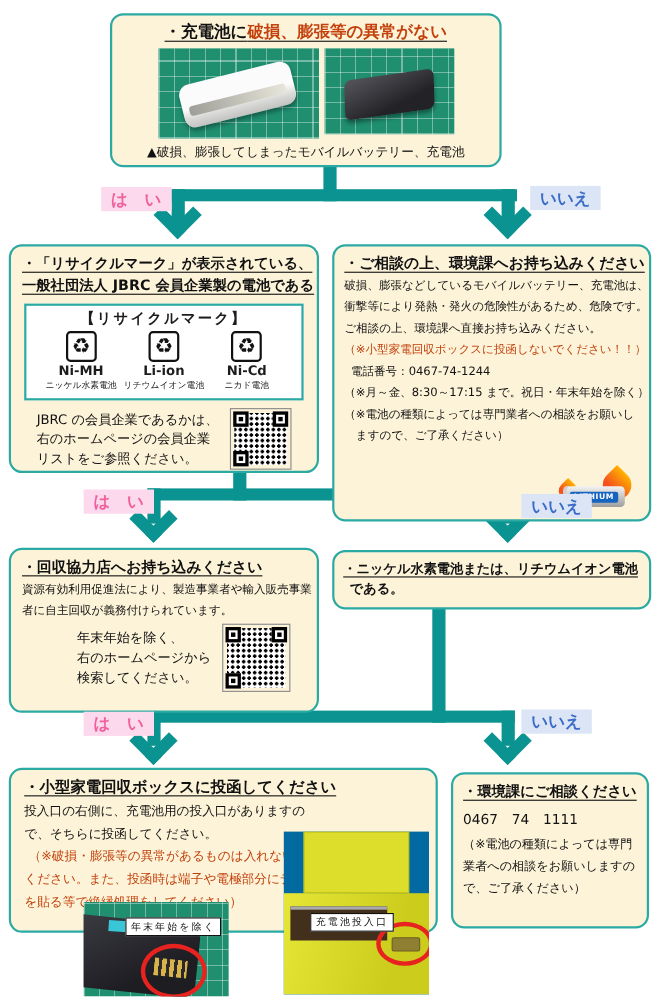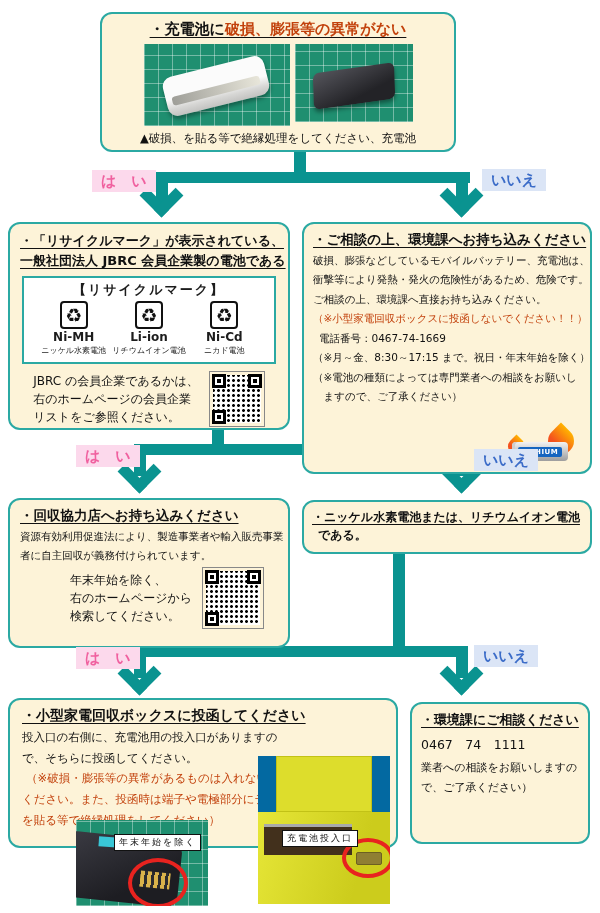--- a/index.html
+++ b/index.html
@@ -135,21 +135,21 @@
       <span class="title"><span>・充電池に</span><span class="red">破損、膨張等の異常がない</span></span>
     </div>
     <div class="photo-row">
       <div class="mat" style="width:146px;height:82px;">
         <div class="batt-white"></div>
       </div>
       <div class="mat" style="width:118px;height:78px;">
         <div class="batt-dark"></div>
       </div>
     </div>
-    <div class="caption">▲破損、を貼る等で絶縁処理をしてください、充電池</div>
+    <div class="caption">▲破損、膨張してしまったモバイルバッテリー、充電池</div>
   </div>
 
   <div class="box" style="left:8px;top:222px;width:282px;height:208px;padding:7px 10px 0;">
     <div class="title" style="font-size:13px;line-height:1.55;">・「リサイクルマーク」が表示されている、</div>
     <div class="title" style="font-size:13px;line-height:1.55;">一般社団法人 JBRC 会員企業製の電池である</div>
     <div class="inner-white">
       <div class="rc-head">【リサイクルマーク】</div>
       <div class="rc-row">
         <div class="rc-item">
           <div class="rc-ic">♻</div>
@@ -182,21 +182,21 @@
     </div>
   </div>
 
   <div class="box" style="left:302px;top:222px;width:290px;height:252px;padding:7px 9px 0;">
     <div class="title" style="font-size:13.5px;">・ご相談の上、環境課へお持ち込みください</div>
     <div style="font-size:10.5px;line-height:1.85;margin-top:2px;color:#111;">
       <div class="line">破損、膨張などしているモバイルバッテリー、充電池は、</div>
       <div class="line">衝撃等により発熱・発火の危険性があるため、危険です。</div>
       <div class="line">ご相談の上、環境課へ直接お持ち込みください。</div>
       <div class="line red">（※小型家電回収ボックスに投函しないでください！！）</div>
-      <div class="line" style="padding-left:6px;">電話番号：0467-74-1669</div>
+      <div class="line" style="padding-left:6px;">電話番号：0467-74-1244</div>
       <div class="line">（※月～金、8:30～17:15 まで。祝日・年末年始を除く）</div>
       <div class="line">（※電池の種類によっては専門業者への相談をお願いし</div>
       <div class="line">　ますので、ご了承ください）</div>
     </div>
     <div class="lith">
       <div class="flame f1"></div>
       <div class="flame f2"></div>
       <div class="cell">
           <span>LITHIUM</span>
         </div>
@@ -256,18 +256,19 @@
       </div>
       <div class="redcirc" style="left:84px;top:82px;width:44px;height:32px;"></div>
       <div class="taglabel" style="left:24px;top:74px;">充電池投入口</div>
     </div>
   </div>
 
   <div class="box" style="left:410px;top:702px;width:180px;height:142px;padding:7px 9px 0;">
     <div class="title" style="font-size:13px;">・環境課にご相談ください</div>
     <div class="t" style="font-size:12.5px;margin-top:8px;color:#111;">0467　74　1111</div>
     <div style="font-size:11px;line-height:1.8;margin-top:4px;color:#111;">
+      <div class="line">（※電池の種類によっては専門</div>
       <div class="line">業者への相談をお願いしますの</div>
       <div class="line">で、ご了承ください）</div>
     </div>
   </div>
 
 </div>
 
 </body></html>

